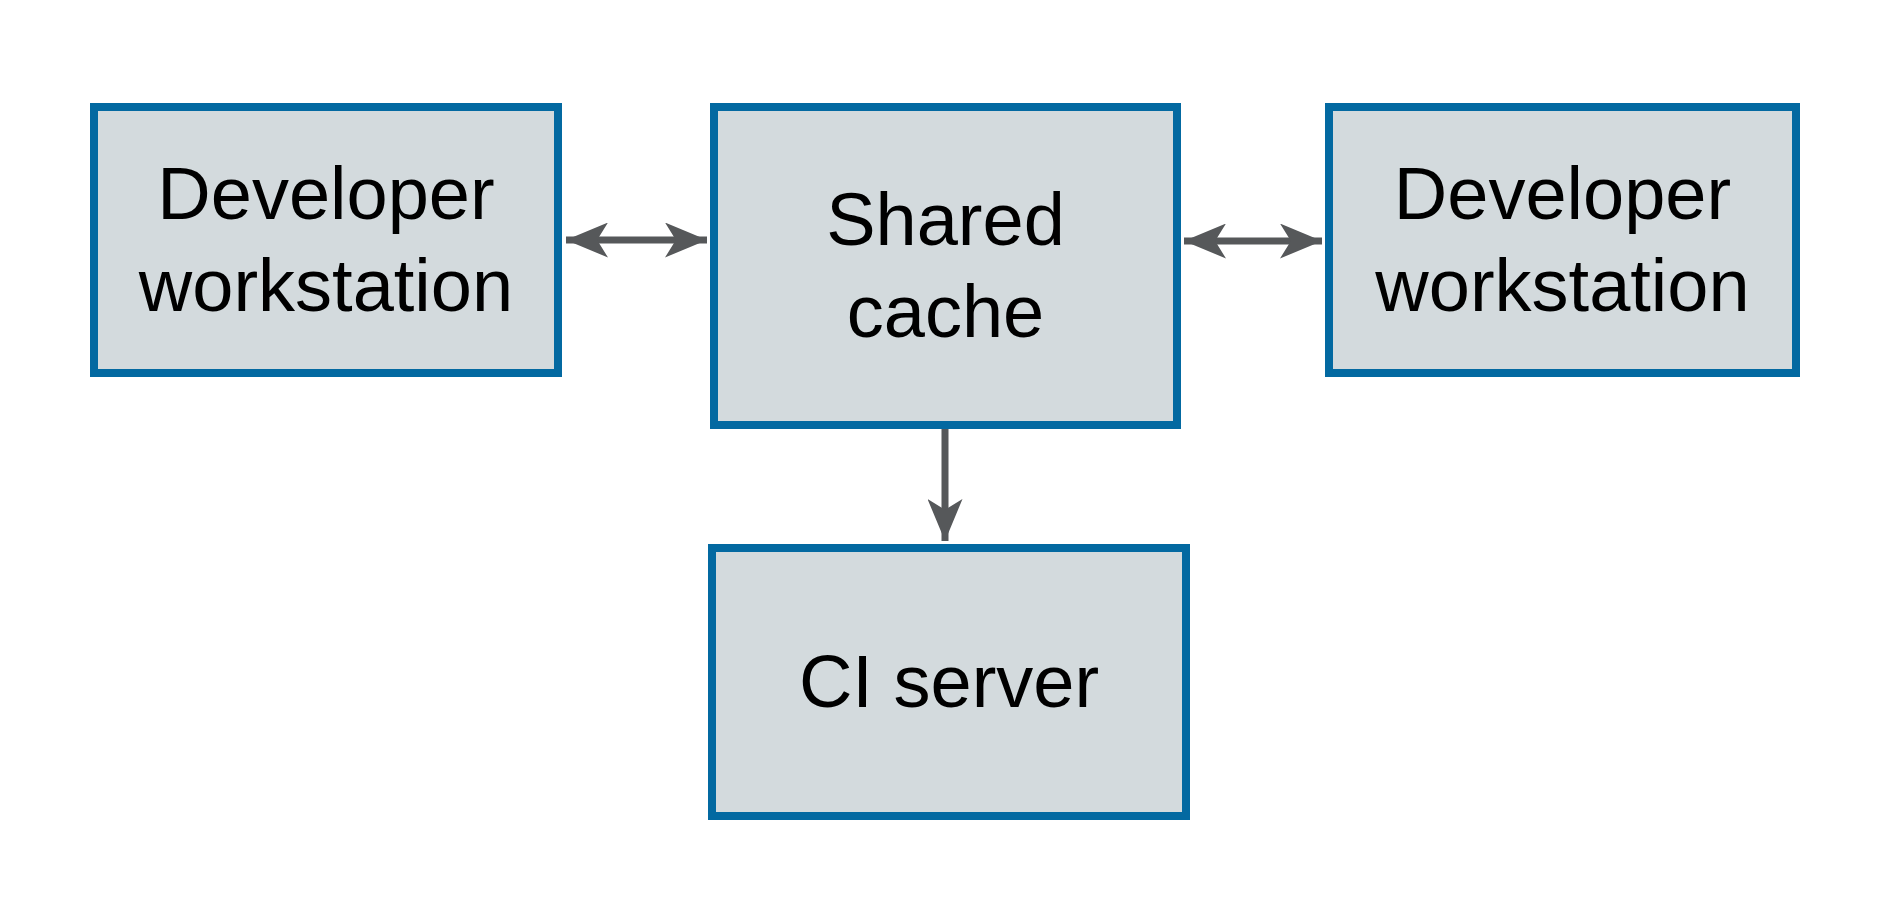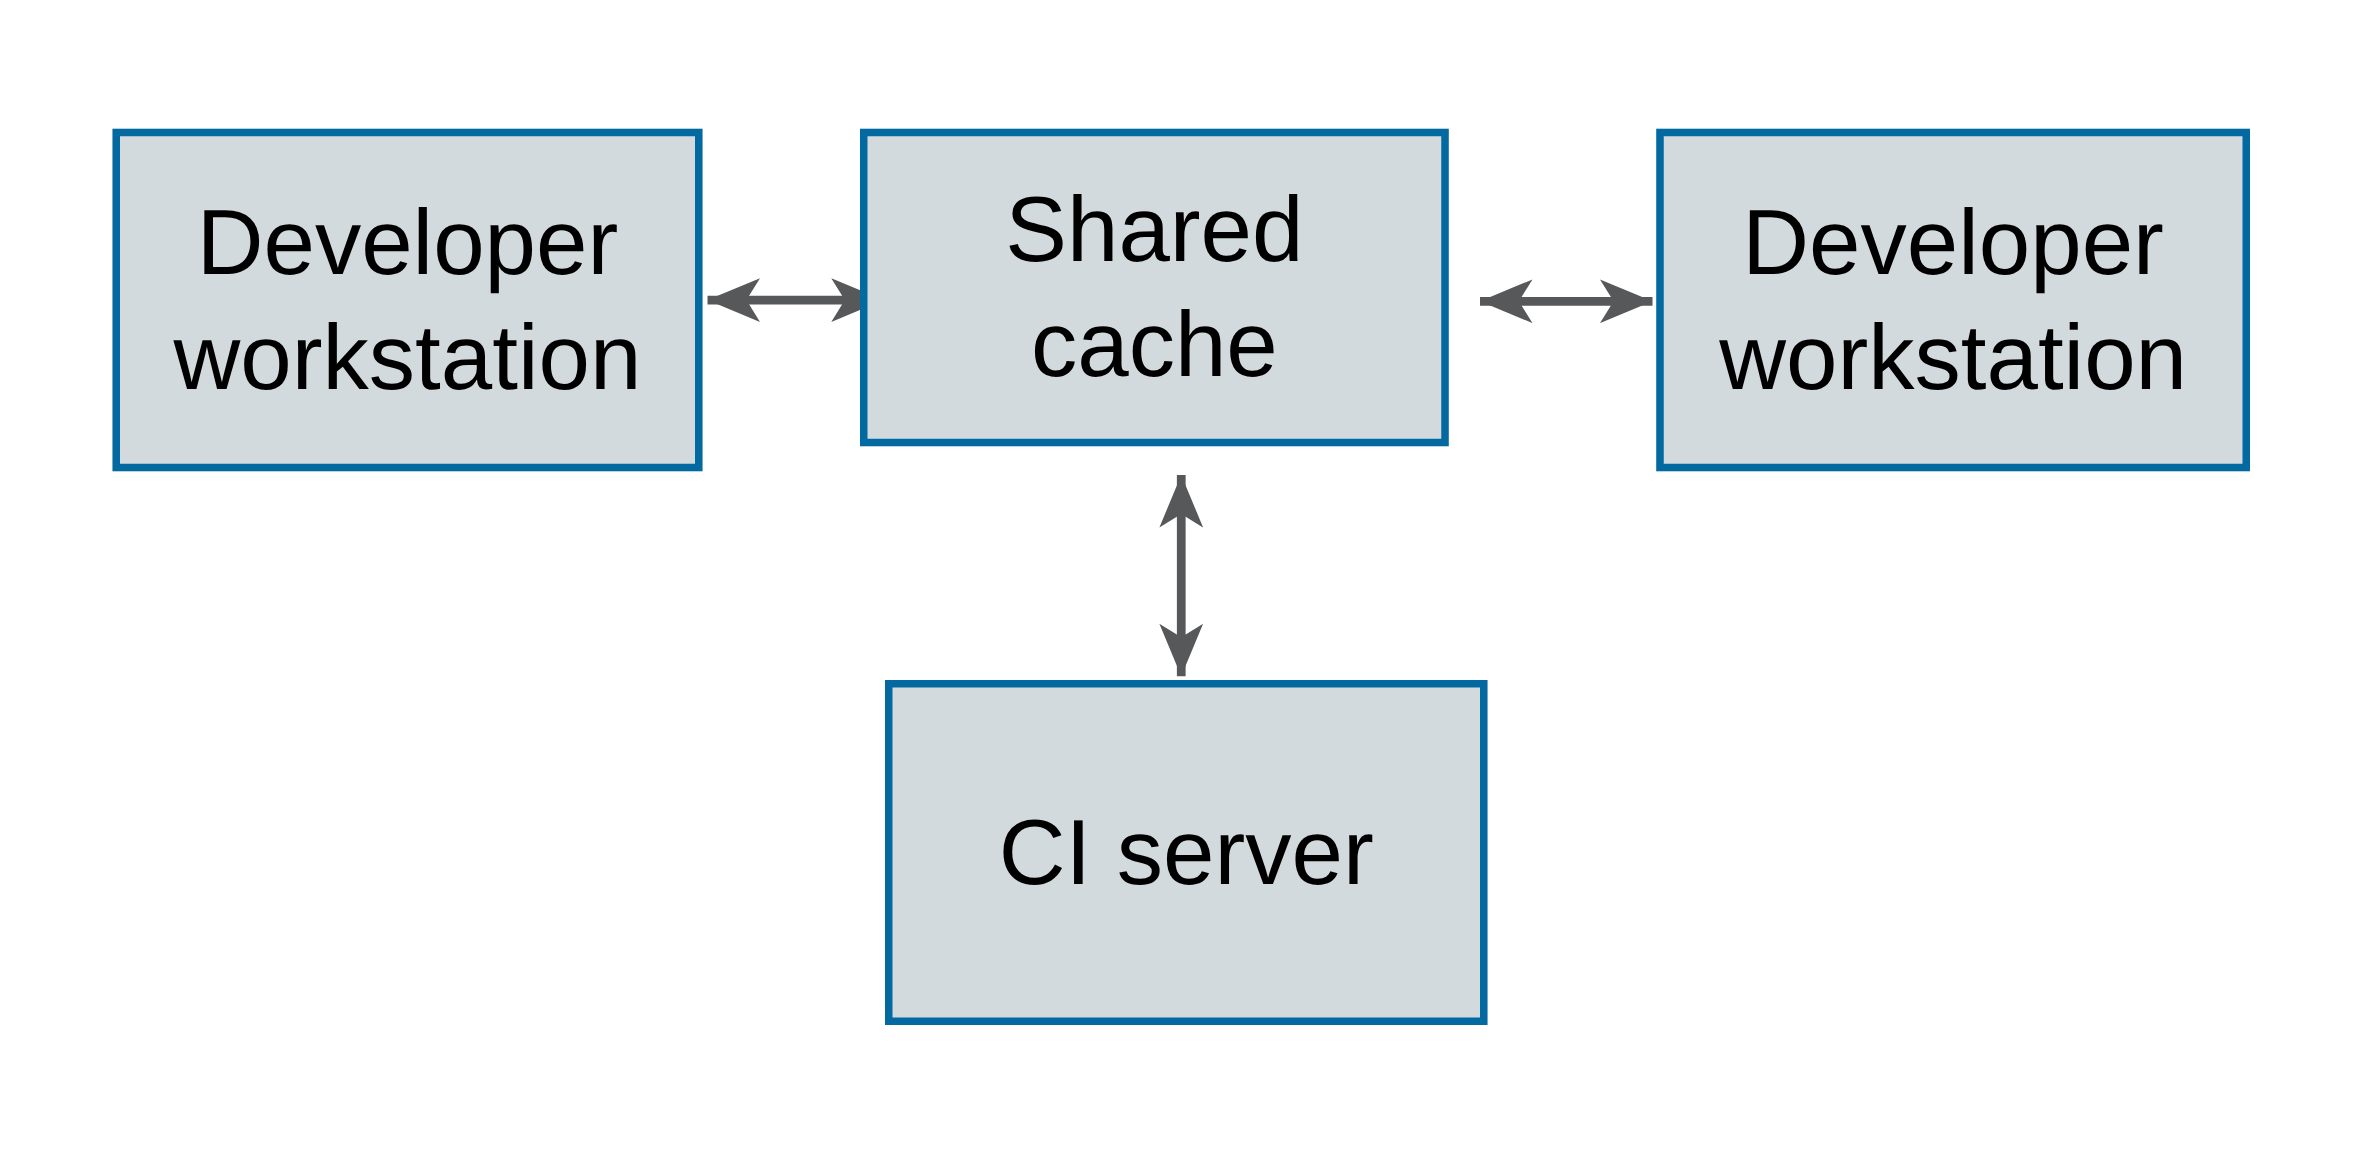--- a/index.html
+++ b/index.html
@@ -19,36 +19,36 @@
     position: absolute;
     left: 0;
     top: 0;
     width: 1900px;
     height: 922px;
     pointer-events: none;
   }
   .node {
     position: absolute;
     background: #d3dadd;
-    border: 6px solid #0369a1;
+    border: 8px solid #0369a1;
     box-sizing: border-box;
     display: flex;
     align-items: center;
     justify-content: center;
     text-align: center;
   }
   .node-label {
     font-size: 74px;
     line-height: 92px;
     color: #000000;
     white-space: pre-line;
     letter-spacing: 0px;
   }
   #node-dev-left   { left:  90px; top: 103px; width: 472px; height: 274px; }
-  #node-cache      { left: 688px; top: 103px; width: 471px; height: 254px; }
+  #node-cache      { left: 710px; top: 103px; width: 471px; height: 326px; }
   #node-dev-right  { left: 1325px; top: 103px; width: 475px; height: 274px; }
   #node-ci         { left: 708px; top: 544px; width: 482px; height: 276px; text-align: center; }
 </style>
 </head>
 <body>
 
 <div class="canvas">
 
   <svg class="arrows" viewBox="0 0 1900 922" xmlns="http://www.w3.org/2000/svg">
     <defs>

